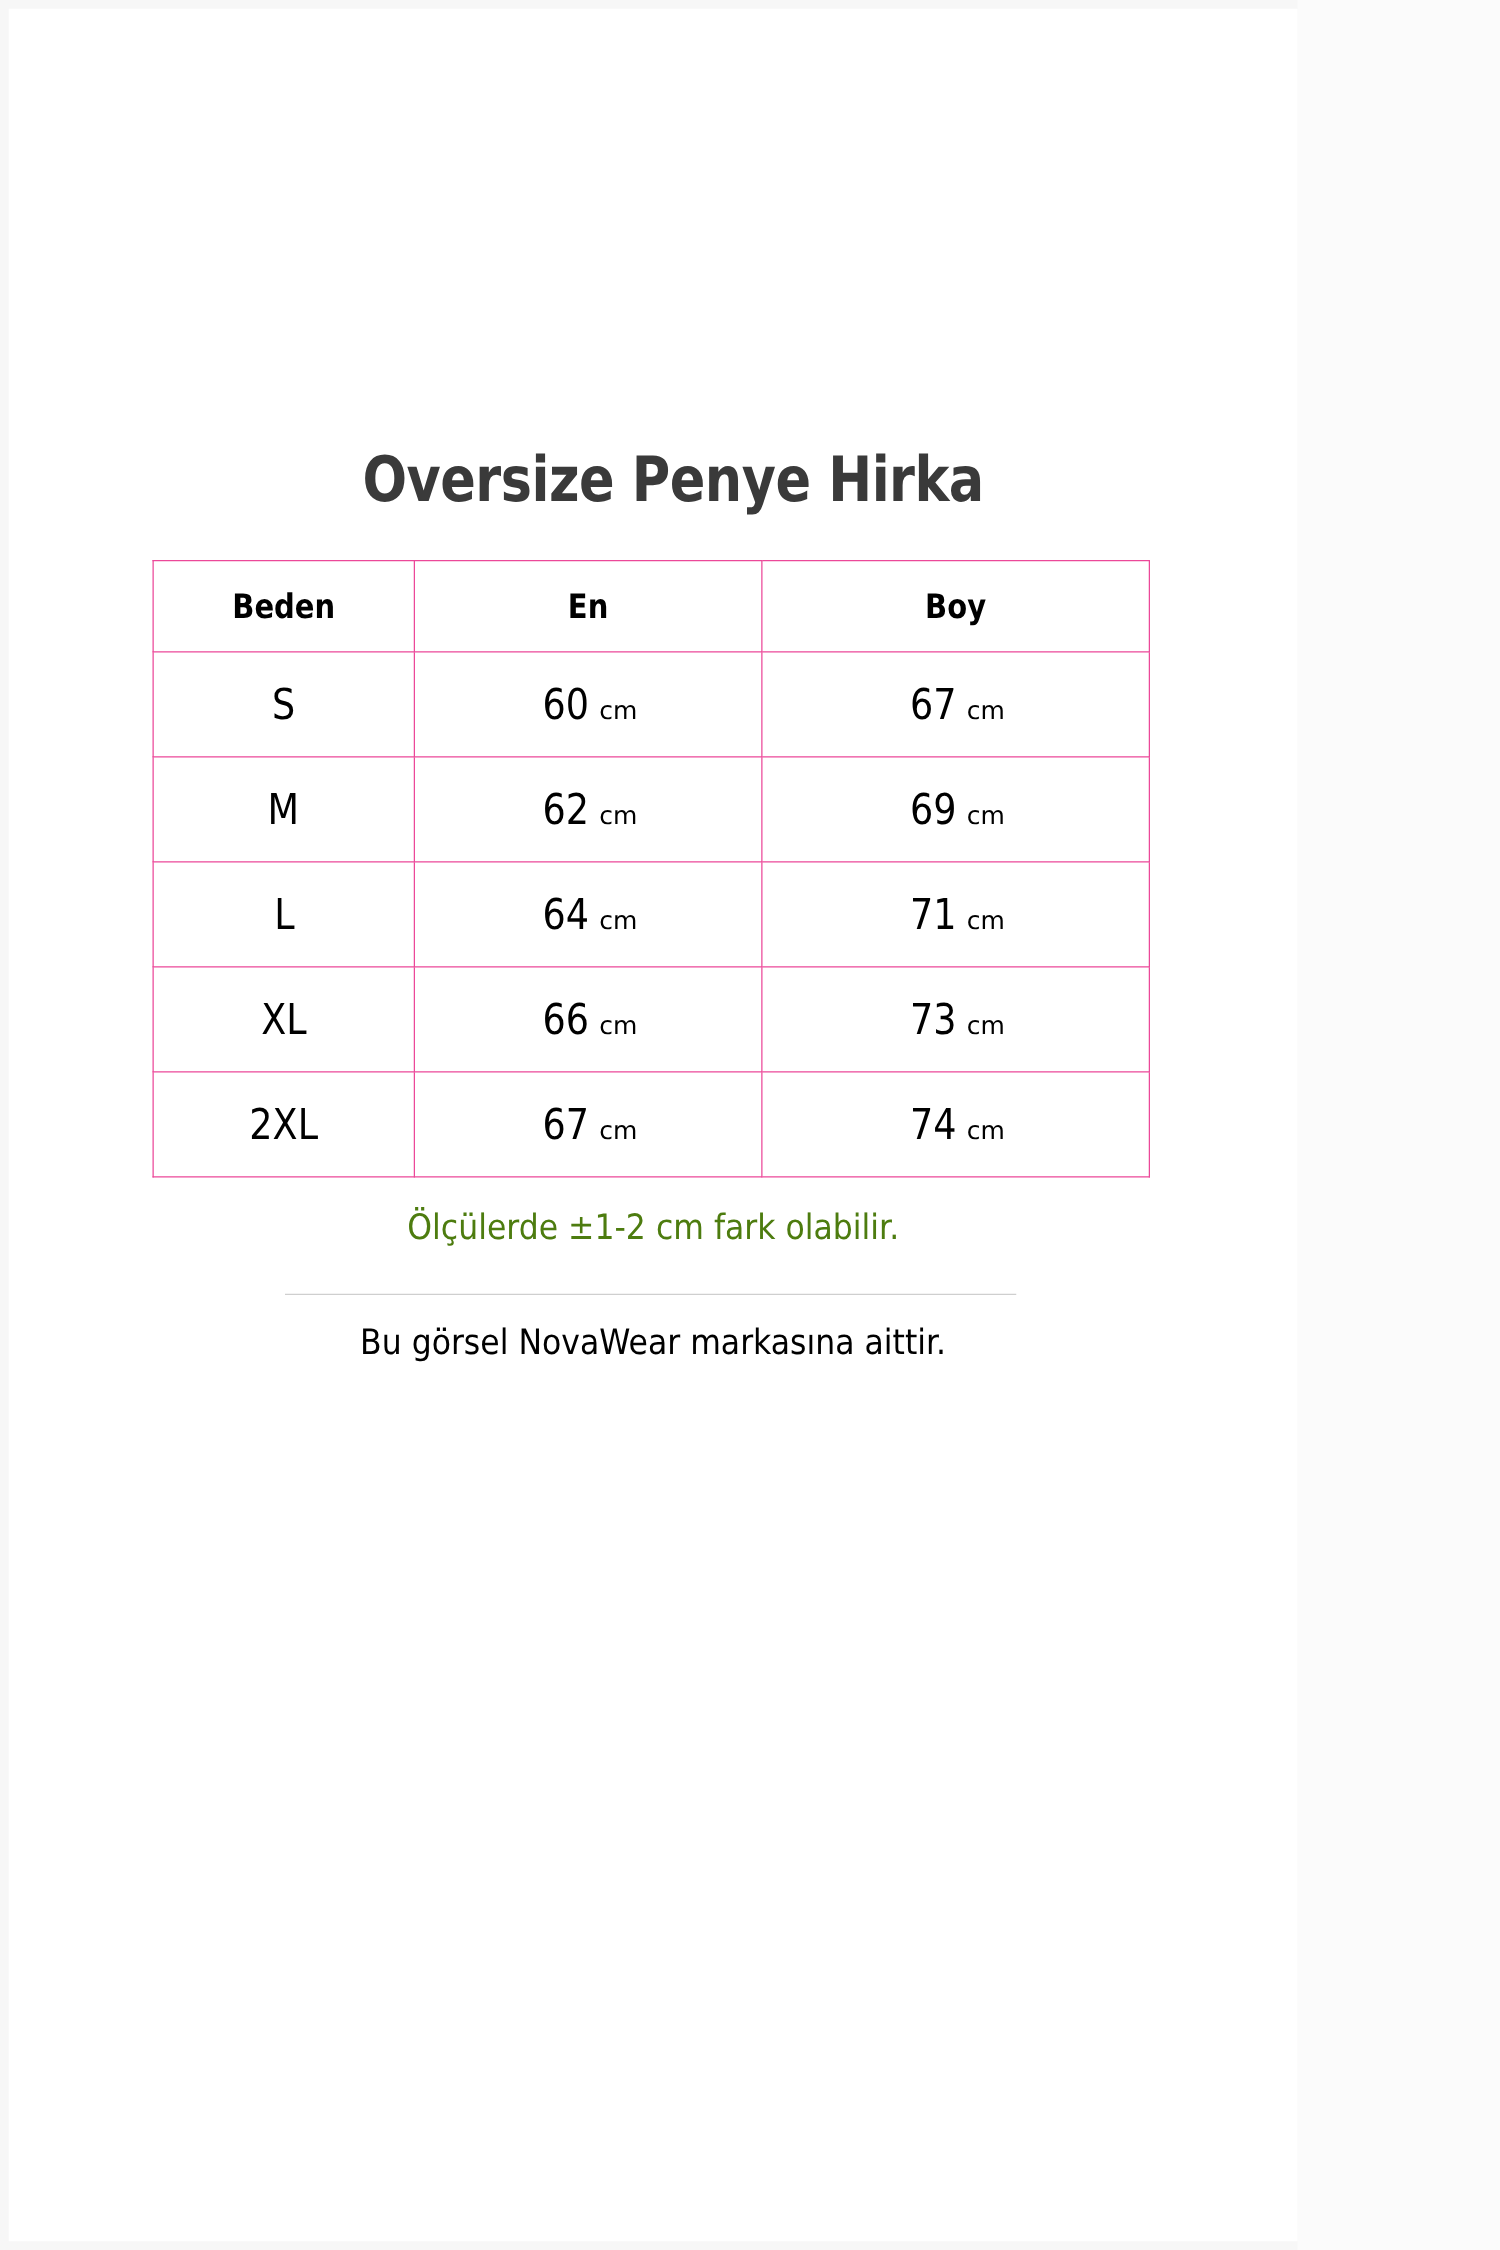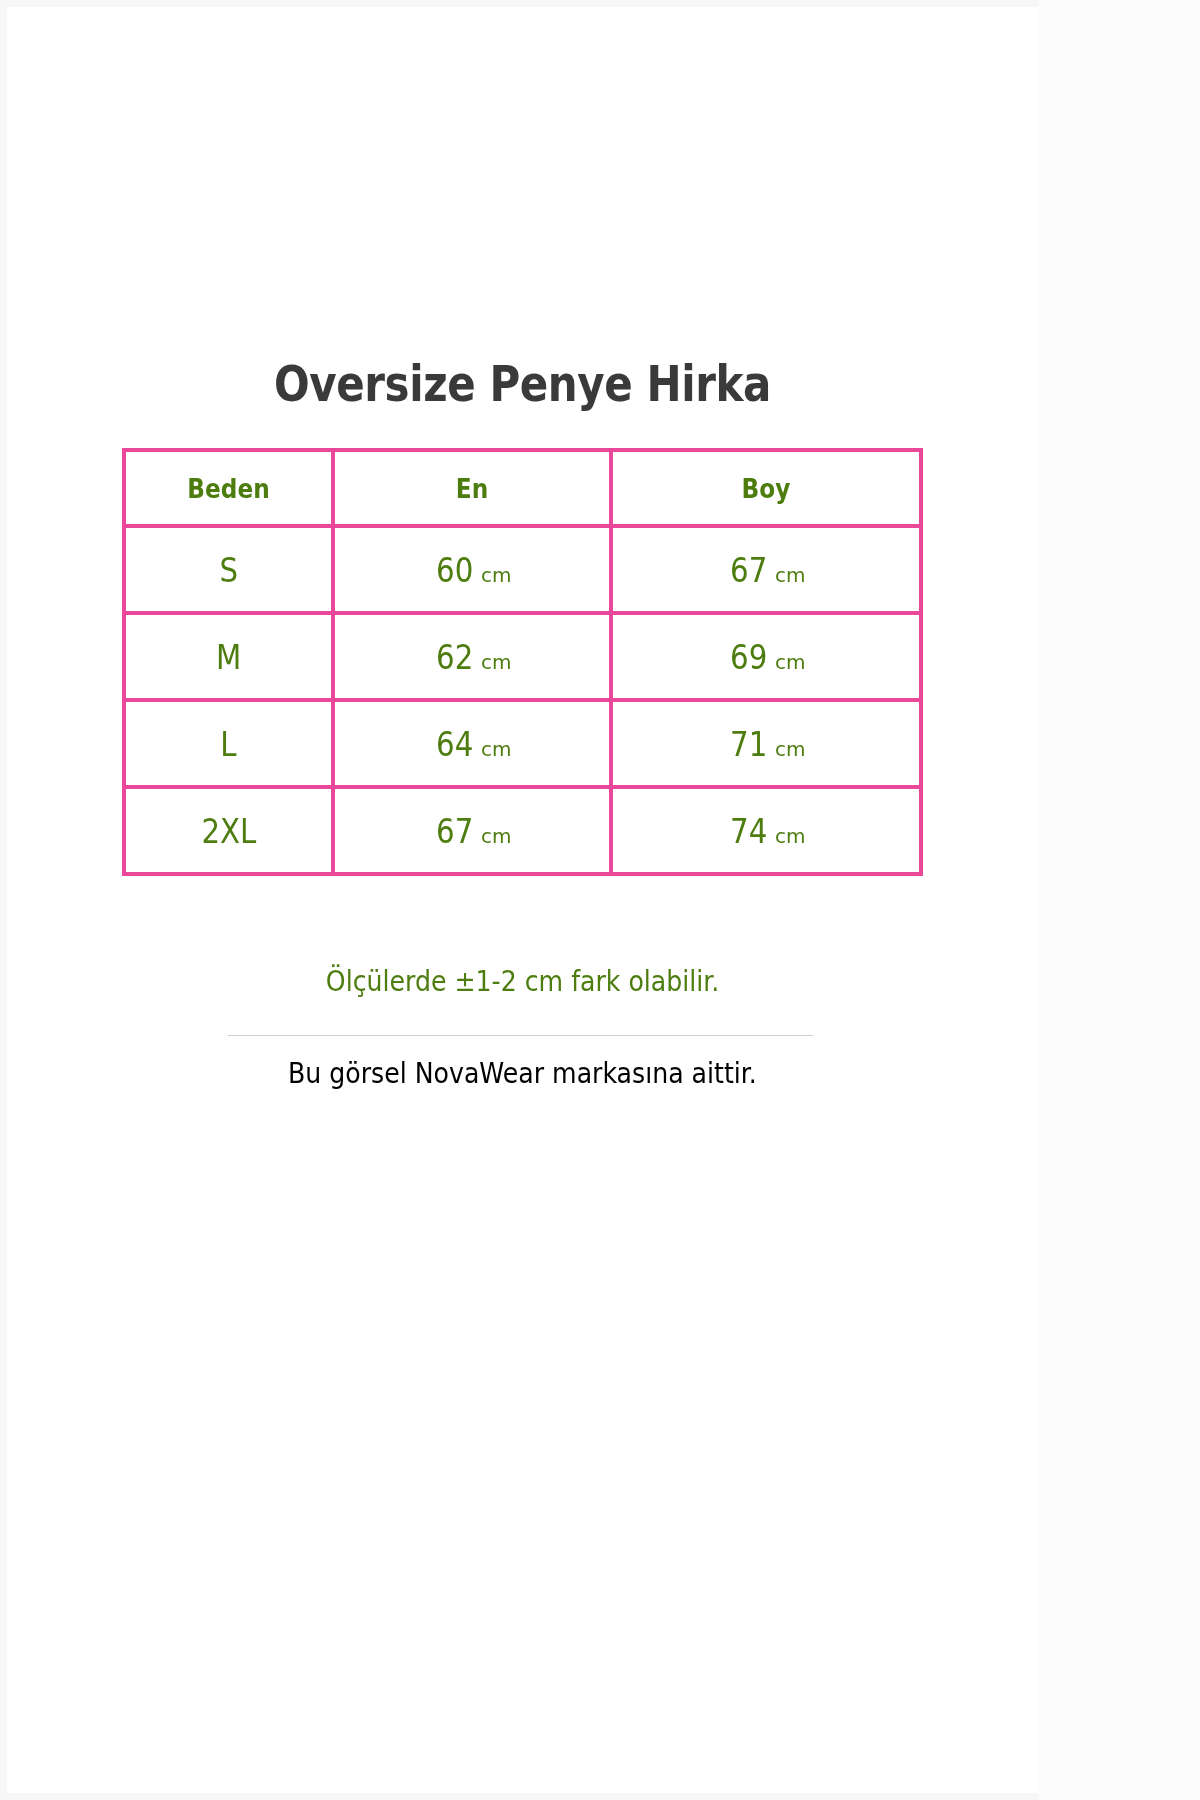--- a/index.html
+++ b/index.html
@@ -60,21 +60,21 @@
     font-size: 50px;
     font-weight: 700;
     color: #3a3a3a;
     letter-spacing: -0.5px;
     transform: scaleX(0.84);
     transform-origin: 50% 50%;
     white-space: nowrap;
   }
   .title-wrap {
     position: absolute;
-    left: 0;
+    left: 16px;
     top: 341px;
     width: 1031px;
     height: 72px;
     display: flex;
     align-items: center;
     justify-content: center;
   }
 
   
   .table-wrap {
@@ -87,23 +87,23 @@
     width: 797px;
     border-collapse: collapse;
     table-layout: fixed;
   }
   table.size-table col.c-beden { width: 209px; }
   table.size-table col.c-en    { width: 278px; }
   table.size-table col.c-boy   { width: 310px; }
 
   table.size-table th,
   table.size-table td {
-    border: 4px solid #ec4899;
-    text-align: center;
-    color: #4d7c0f;
+    border: 1px solid #ec4899;
+    text-align: center;
+    color: #000000;
     padding: 0;
   }
   table.size-table thead th {
     height: 72px;
     font-family: "DejaVu Sans", sans-serif;
     font-size: 27px;
     font-weight: 700;
     letter-spacing: 0px;
   }
   table.size-table thead th .hcell {
@@ -238,20 +238,31 @@
             </td>
             <td>
               <span class="cell">64</span><span class="unit">cm</span>
             </td>
             <td>
               <span class="cell">71</span><span class="unit">cm</span>
             </td>
           </tr>
           <tr>
             <td class="size-col">
+              <span class="cell">XL</span>
+            </td>
+            <td>
+              <span class="cell">66</span><span class="unit">cm</span>
+            </td>
+            <td>
+              <span class="cell">73</span><span class="unit">cm</span>
+            </td>
+          </tr>
+          <tr>
+            <td class="size-col">
               <span class="cell">2XL</span>
             </td>
             <td>
               <span class="cell">67</span><span class="unit">cm</span>
             </td>
             <td>
               <span class="cell">74</span><span class="unit">cm</span>
             </td>
           </tr>
         </tbody>

